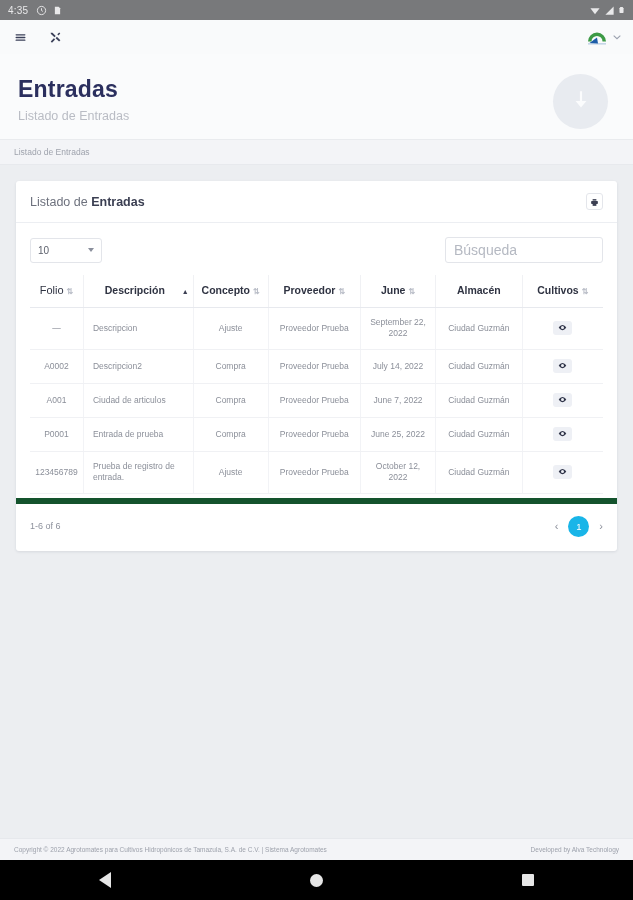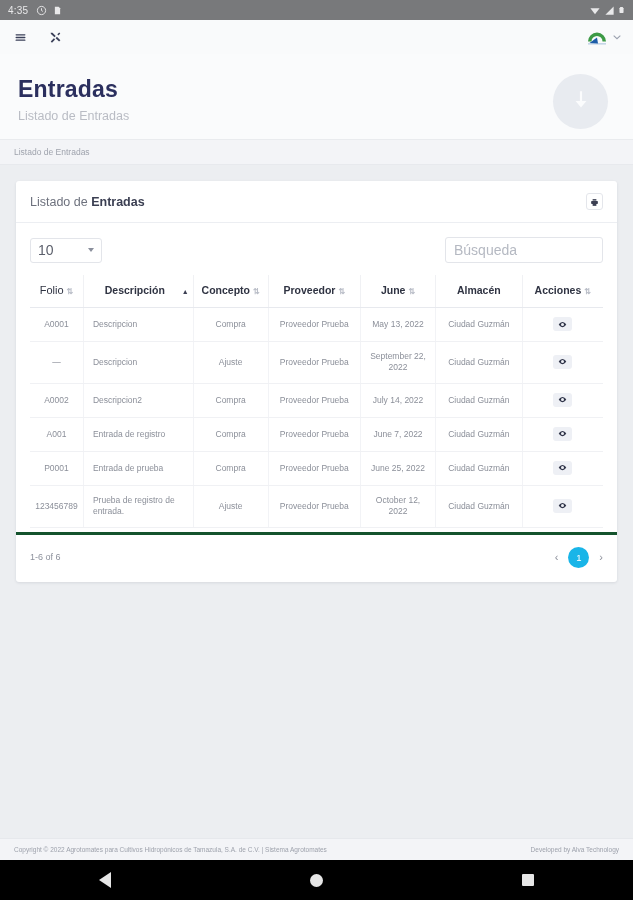--- a/index.html
+++ b/index.html
@@ -61,21 +61,21 @@
     width:17px; height:17px; border-radius:3px; border:1px solid #e4e6eb; background:#fff;
     display:flex; align-items:center; justify-content:center; cursor:pointer;
   }
 
   .card-body{ padding:14px 14px 0 14px; }
 
   
   .toolbar{ display:flex; align-items:center; justify-content:space-between; margin-bottom:12px; }
   .len-select{
     width:72px; height:25px; border:1px solid #e3e5ea; border-radius:3px; background:#fff;
-    display:flex; align-items:center; padding:0 7px; font-size:14px; color:#5b5f6b;
+    display:flex; align-items:center; padding:0 7px; font-size:10px; color:#5b5f6b;
     justify-content:space-between; cursor:pointer;
   }
   .len-select .caret{ width:0;height:0;border-left:3px solid transparent;border-right:3px solid transparent;border-top:4px solid #8a8f9c;}
   .search-box{
     width:158px; height:26px; border:1px solid #e3e5ea; border-radius:3px; background:#fff;
     display:flex; align-items:center; padding:0 8px; gap:6px;
   }
   .search-box input{
     border:0; outline:0; flex:1; font-size:14px; color:#575b66; background:transparent;
     font-family:Liberation Sans, sans-serif;
@@ -101,21 +101,21 @@
   tbody td:last-child{ border-right:0; }
   tbody td.desc{ text-align:left; padding-left:9px; }
   .eye-btn{
     width:19px; height:14px; border-radius:3px; background:#eef0f5;
     display:inline-flex; align-items:center; justify-content:center; cursor:pointer;
   }
 
   
   .card-foot{
     display:flex; align-items:center; justify-content:space-between;
-    padding:12px 14px 14px 14px; border-top:3px solid #14532d; margin-top:4px;
+    padding:12px 14px 14px 14px; border-top:6px solid #14532d; margin-top:4px;
   }
   .info{ font-size:9px; color:#8d919c; }
   .pager{ display:flex; align-items:center; gap:10px; }
   .pg-arrow{ color:#8b8f9a; font-size:11px; cursor:pointer; }
   .pg-num{
     width:21px; height:21px; border-radius:50%; background:#19b5e8; color:#fff;
     font-size:9.5px; display:flex; align-items:center; justify-content:center; cursor:pointer;
   }
 
   
@@ -259,38 +259,25 @@
             <th style="width:16%">
               <span>Proveedor</span><span class="sort-ico">⇅</span>
             </th>
             <th style="width:13%">
               <span>June</span><span class="sort-ico">⇅</span>
             </th>
             <th style="width:15%">
               <span>Almacén</span>
             </th>
             <th style="width:14%">
-              <span>Acciones</span><span class="sort-ico">⇅</span>
+              <span>Cultivos</span><span class="sort-ico">⇅</span>
             </th>
           </tr>
         </thead>
         <tbody>
-          <tr>
-            <td>A0001</td>
-            <td class="desc">Descripcion</td>
-            <td>Compra</td>
-            <td>Proveedor Prueba</td>
-            <td>May 13, 2022</td>
-            <td>Ciudad Guzmán</td>
-            <td><span class="eye-btn">
-                  <svg width="9" height="9" viewBox="0 0 24 24" fill="#31364a">
-                    <path d="M12 5C6 5 2 12 2 12s4 7 10 7 10-7 10-7-4-7-10-7zm0 11a4 4 0 1 1 0-8 4 4 0 0 1 0 8z"></path>
-                  </svg>
-                </span></td>
-          </tr>
           <tr>
             <td>—</td>
             <td class="desc">Descripcion</td>
             <td>Ajuste</td>
             <td>Proveedor Prueba</td>
             <td>September 22, 2022</td>
             <td>Ciudad Guzmán</td>
             <td><span class="eye-btn">
                   <svg width="9" height="9" viewBox="0 0 24 24" fill="#31364a">
                     <path d="M12 5C6 5 2 12 2 12s4 7 10 7 10-7 10-7-4-7-10-7zm0 11a4 4 0 1 1 0-8 4 4 0 0 1 0 8z"></path>
@@ -305,21 +292,21 @@
             <td>July 14, 2022</td>
             <td>Ciudad Guzmán</td>
             <td><span class="eye-btn">
                   <svg width="9" height="9" viewBox="0 0 24 24" fill="#31364a">
                     <path d="M12 5C6 5 2 12 2 12s4 7 10 7 10-7 10-7-4-7-10-7zm0 11a4 4 0 1 1 0-8 4 4 0 0 1 0 8z"></path>
                   </svg>
                 </span></td>
           </tr>
           <tr>
             <td>A001</td>
-            <td class="desc">Entrada de registro</td>
+            <td class="desc">Ciudad de articulos</td>
             <td>Compra</td>
             <td>Proveedor Prueba</td>
             <td>June 7, 2022</td>
             <td>Ciudad Guzmán</td>
             <td><span class="eye-btn">
                   <svg width="9" height="9" viewBox="0 0 24 24" fill="#31364a">
                     <path d="M12 5C6 5 2 12 2 12s4 7 10 7 10-7 10-7-4-7-10-7zm0 11a4 4 0 1 1 0-8 4 4 0 0 1 0 8z"></path>
                   </svg>
                 </span></td>
           </tr>

